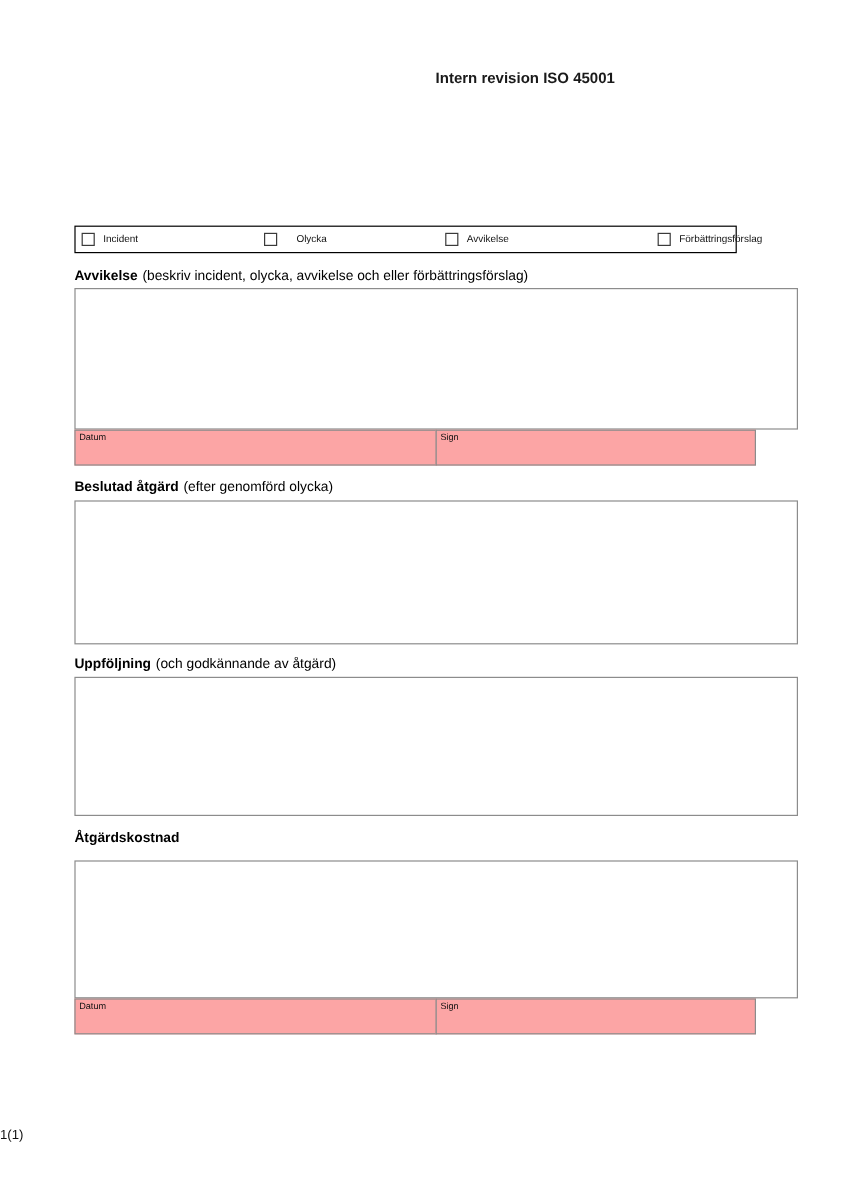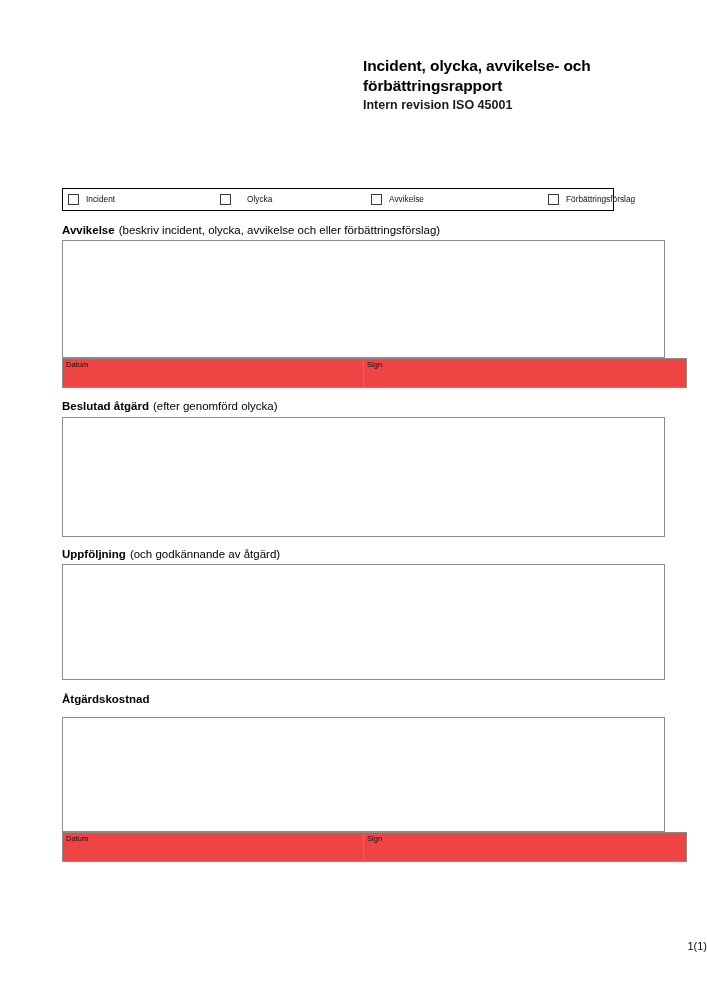--- a/index.html
+++ b/index.html
@@ -113,57 +113,56 @@
     width: 603px;
     height: 30px;
     box-sizing: border-box;
   }
   .ds-cell {
     position: absolute;
     top: 0;
     height: 30px;
     border: 1px solid #8c8c8c;
     box-sizing: border-box;
-    background: #ef4444;
+    background: #fca5a5;
   }
   .ds-cell.left {
     left: 0;
     width: 302px;
   }
   .ds-cell.right {
     left: 301px;
-    width: 324px;
+    width: 267px;
   }
   .ds-label {
     position: absolute;
     left: 3px;
     top: 2px;
     font-size: 7.6px;
     line-height: 1;
     color: #111;
   }
 
   
   .footer {
     position: absolute;
     left: 0;
     top: 940px;
     width: 707px;
-    text-align: right;
+    text-align: left;
     font-size: 11px;
     color: #111;
   }
 </style>
 </head>
 <body>
 
 <div class="page">
 
   <div class="header">
-    <div class="doc-title">Incident, olycka, avvikelse- och förbättringsrapport</div>
     <div class="doc-subtitle">Intern revision ISO 45001</div>
   </div>
 
   <div class="checkbox-row">
     <label class="cb-cell">
       <span class="cb-box"></span>
       <span class="cb-label">Incident</span>
     </label>
     <label class="cb-cell">
       <span class="cb-box"></span>

